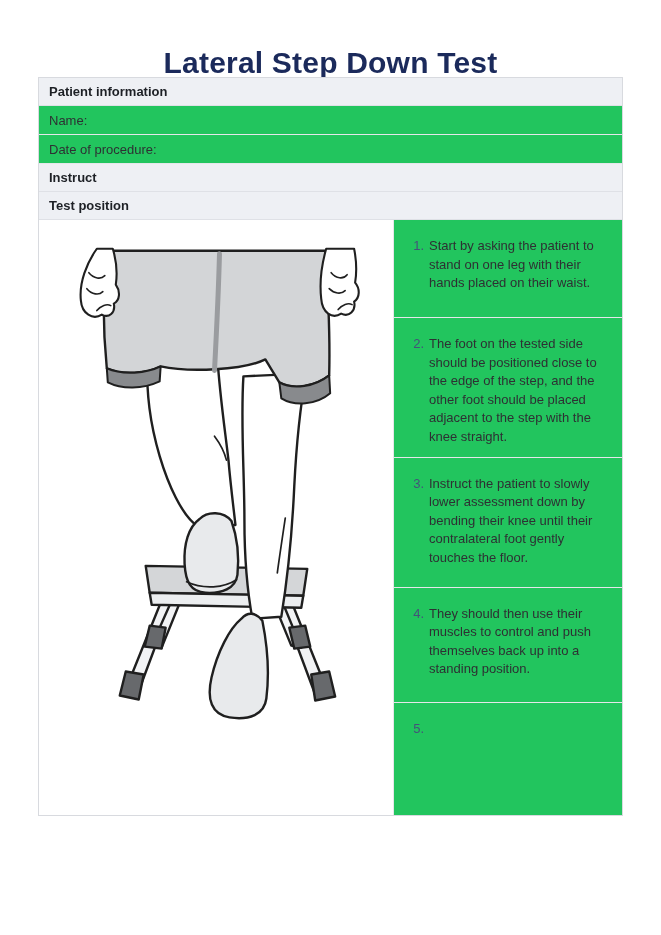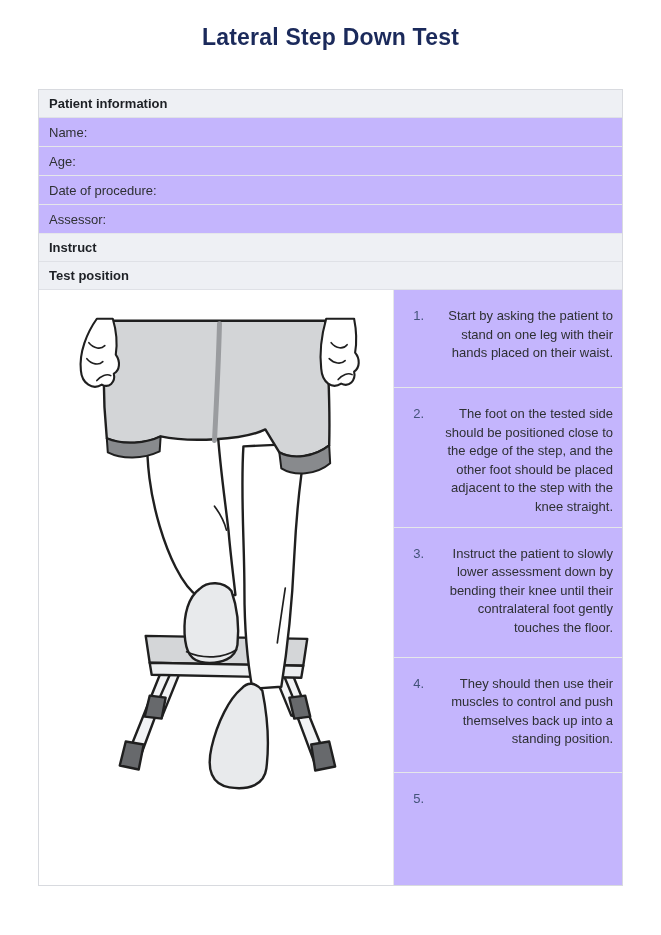--- a/index.html
+++ b/index.html
@@ -6,34 +6,34 @@
   html,body { background:#ffffff; }
   body {
     width:661px; height:935px;
     font-family:"Liberation Sans", sans-serif;
     position:relative;
     overflow:hidden;
   }
   .sheet { width:661px; height:935px; position:relative; background:#fff; }
 
   .page-title {
-    padding-top:24px;
+    padding-top:46px;
     text-align:center;
-    font-size:23px;
+    font-size:30px;
     font-weight:bold;
     color:#1b2a5b;
     letter-spacing:0.2px;
   }
 
   .info-table {
     position:absolute;
-    left:38px; top:89px;
+    left:38px; top:77px;
     width:585px;
     border:1px solid #d8dadf;
-    background:#c4b5fd;
+    background:#22c55e;
   }
 
   .sec-header {
     background:#eef0f4;
     border-bottom:1px solid #dfe1e6;
     padding:6px 10px;
     font-size:13px;
     font-weight:bold;
     line-height:15px;
     color:#1d2025;
@@ -65,21 +65,21 @@
     display:flex;
     gap:5px;
     padding:17px 9px 10px 15px;
     font-size:13px;
     line-height:18.6px;
     color:#2e3033;
     border-bottom:1px solid #e5e7ea;
   }
   .step:last-child { border-bottom:0; }
   .step .num { color:#44537a; min-width:15px; text-align:right; flex:none; }
-  .step .txt { flex:1;text-align:right; }
+  .step .txt { flex:1; }
   .step:nth-child(1){ min-height:98px; }
   .step:nth-child(2){ min-height:133px; }
   .step:nth-child(3){ min-height:130px; }
   .step:nth-child(4){ min-height:115px; }
   .step:nth-child(5){ min-height:112px; }
 </style>
 </head>
 <body>
 
 <div class="sheet">
@@ -88,29 +88,21 @@
 
   <div class="info-table">
 
     <div class="sec-header">Patient information</div>
 
     <div class="field-row">
       <span class="field-label">Name:</span>
       <span class="field-value"></span>
     </div>
     <div class="field-row">
-      <span class="field-label">Age:</span>
-      <span class="field-value"></span>
-    </div>
-    <div class="field-row">
       <span class="field-label">Date of procedure:</span>
-      <span class="field-value"></span>
-    </div>
-    <div class="field-row">
-      <span class="field-label">Assessor:</span>
       <span class="field-value"></span>
     </div>
 
     <div class="sec-header">Instruct</div>
 
     <div class="sec-header">Test position</div>
 
     <div class="proc">
 
       <div class="proc-figure">

